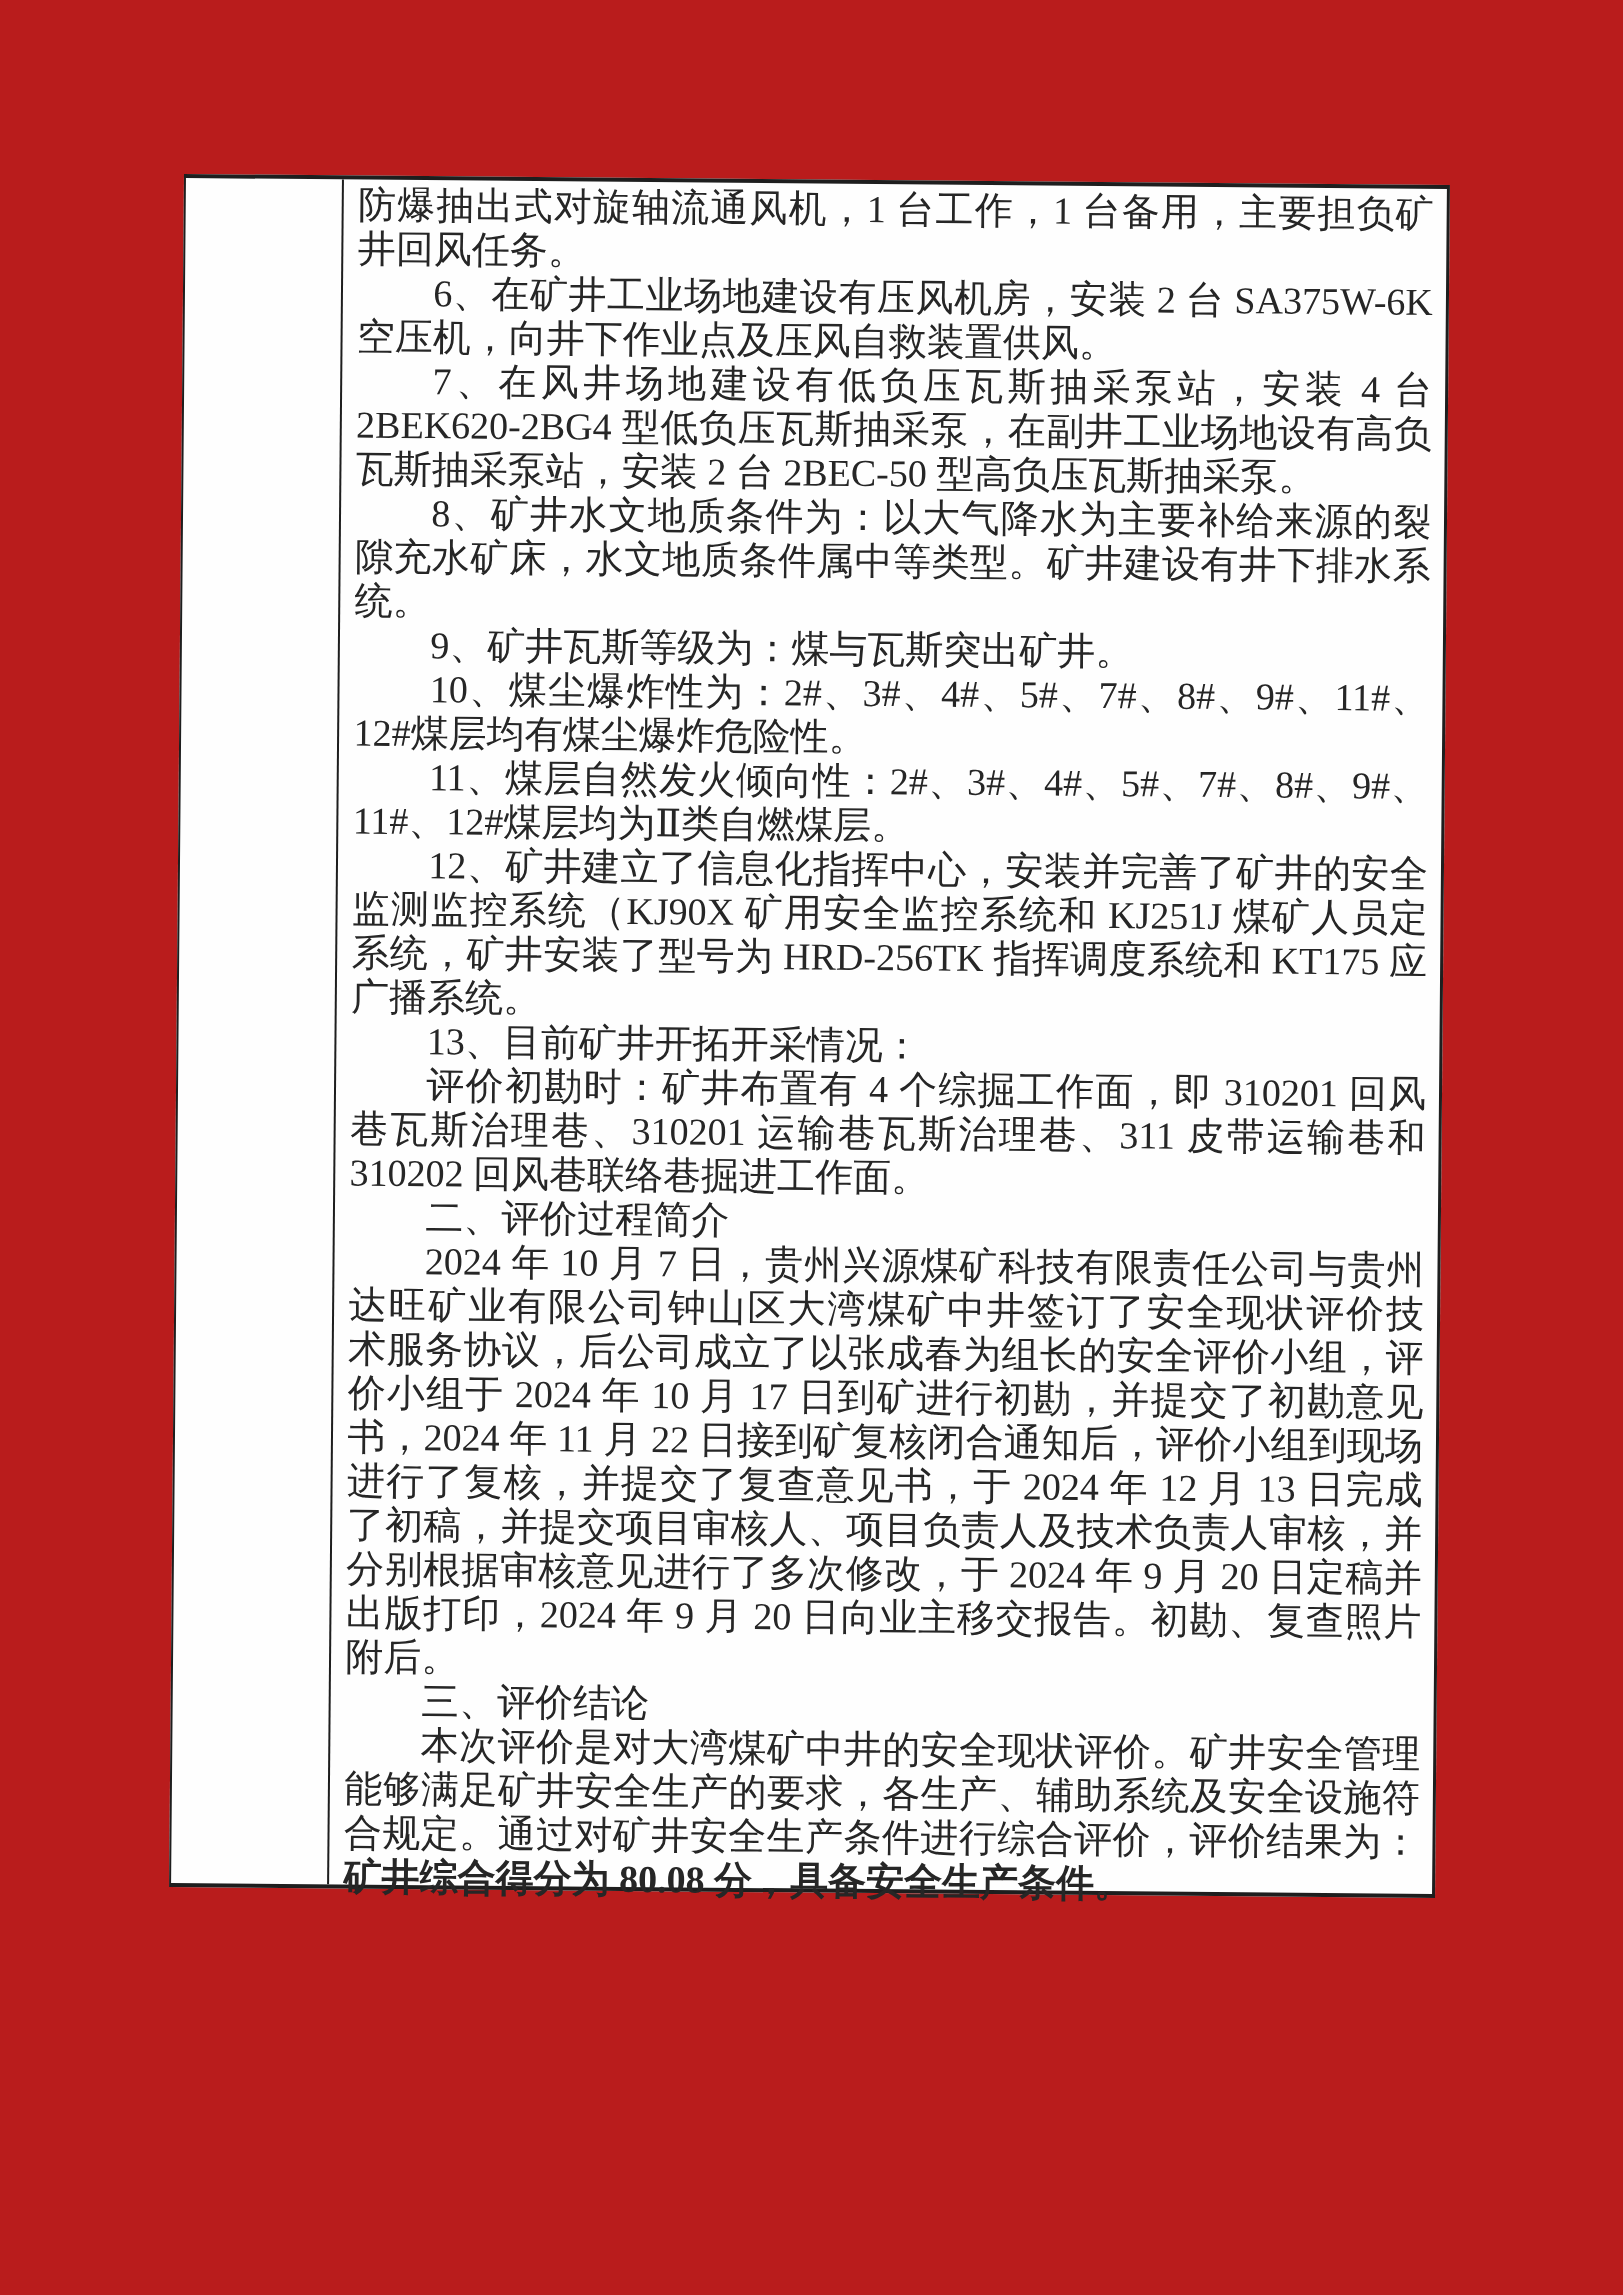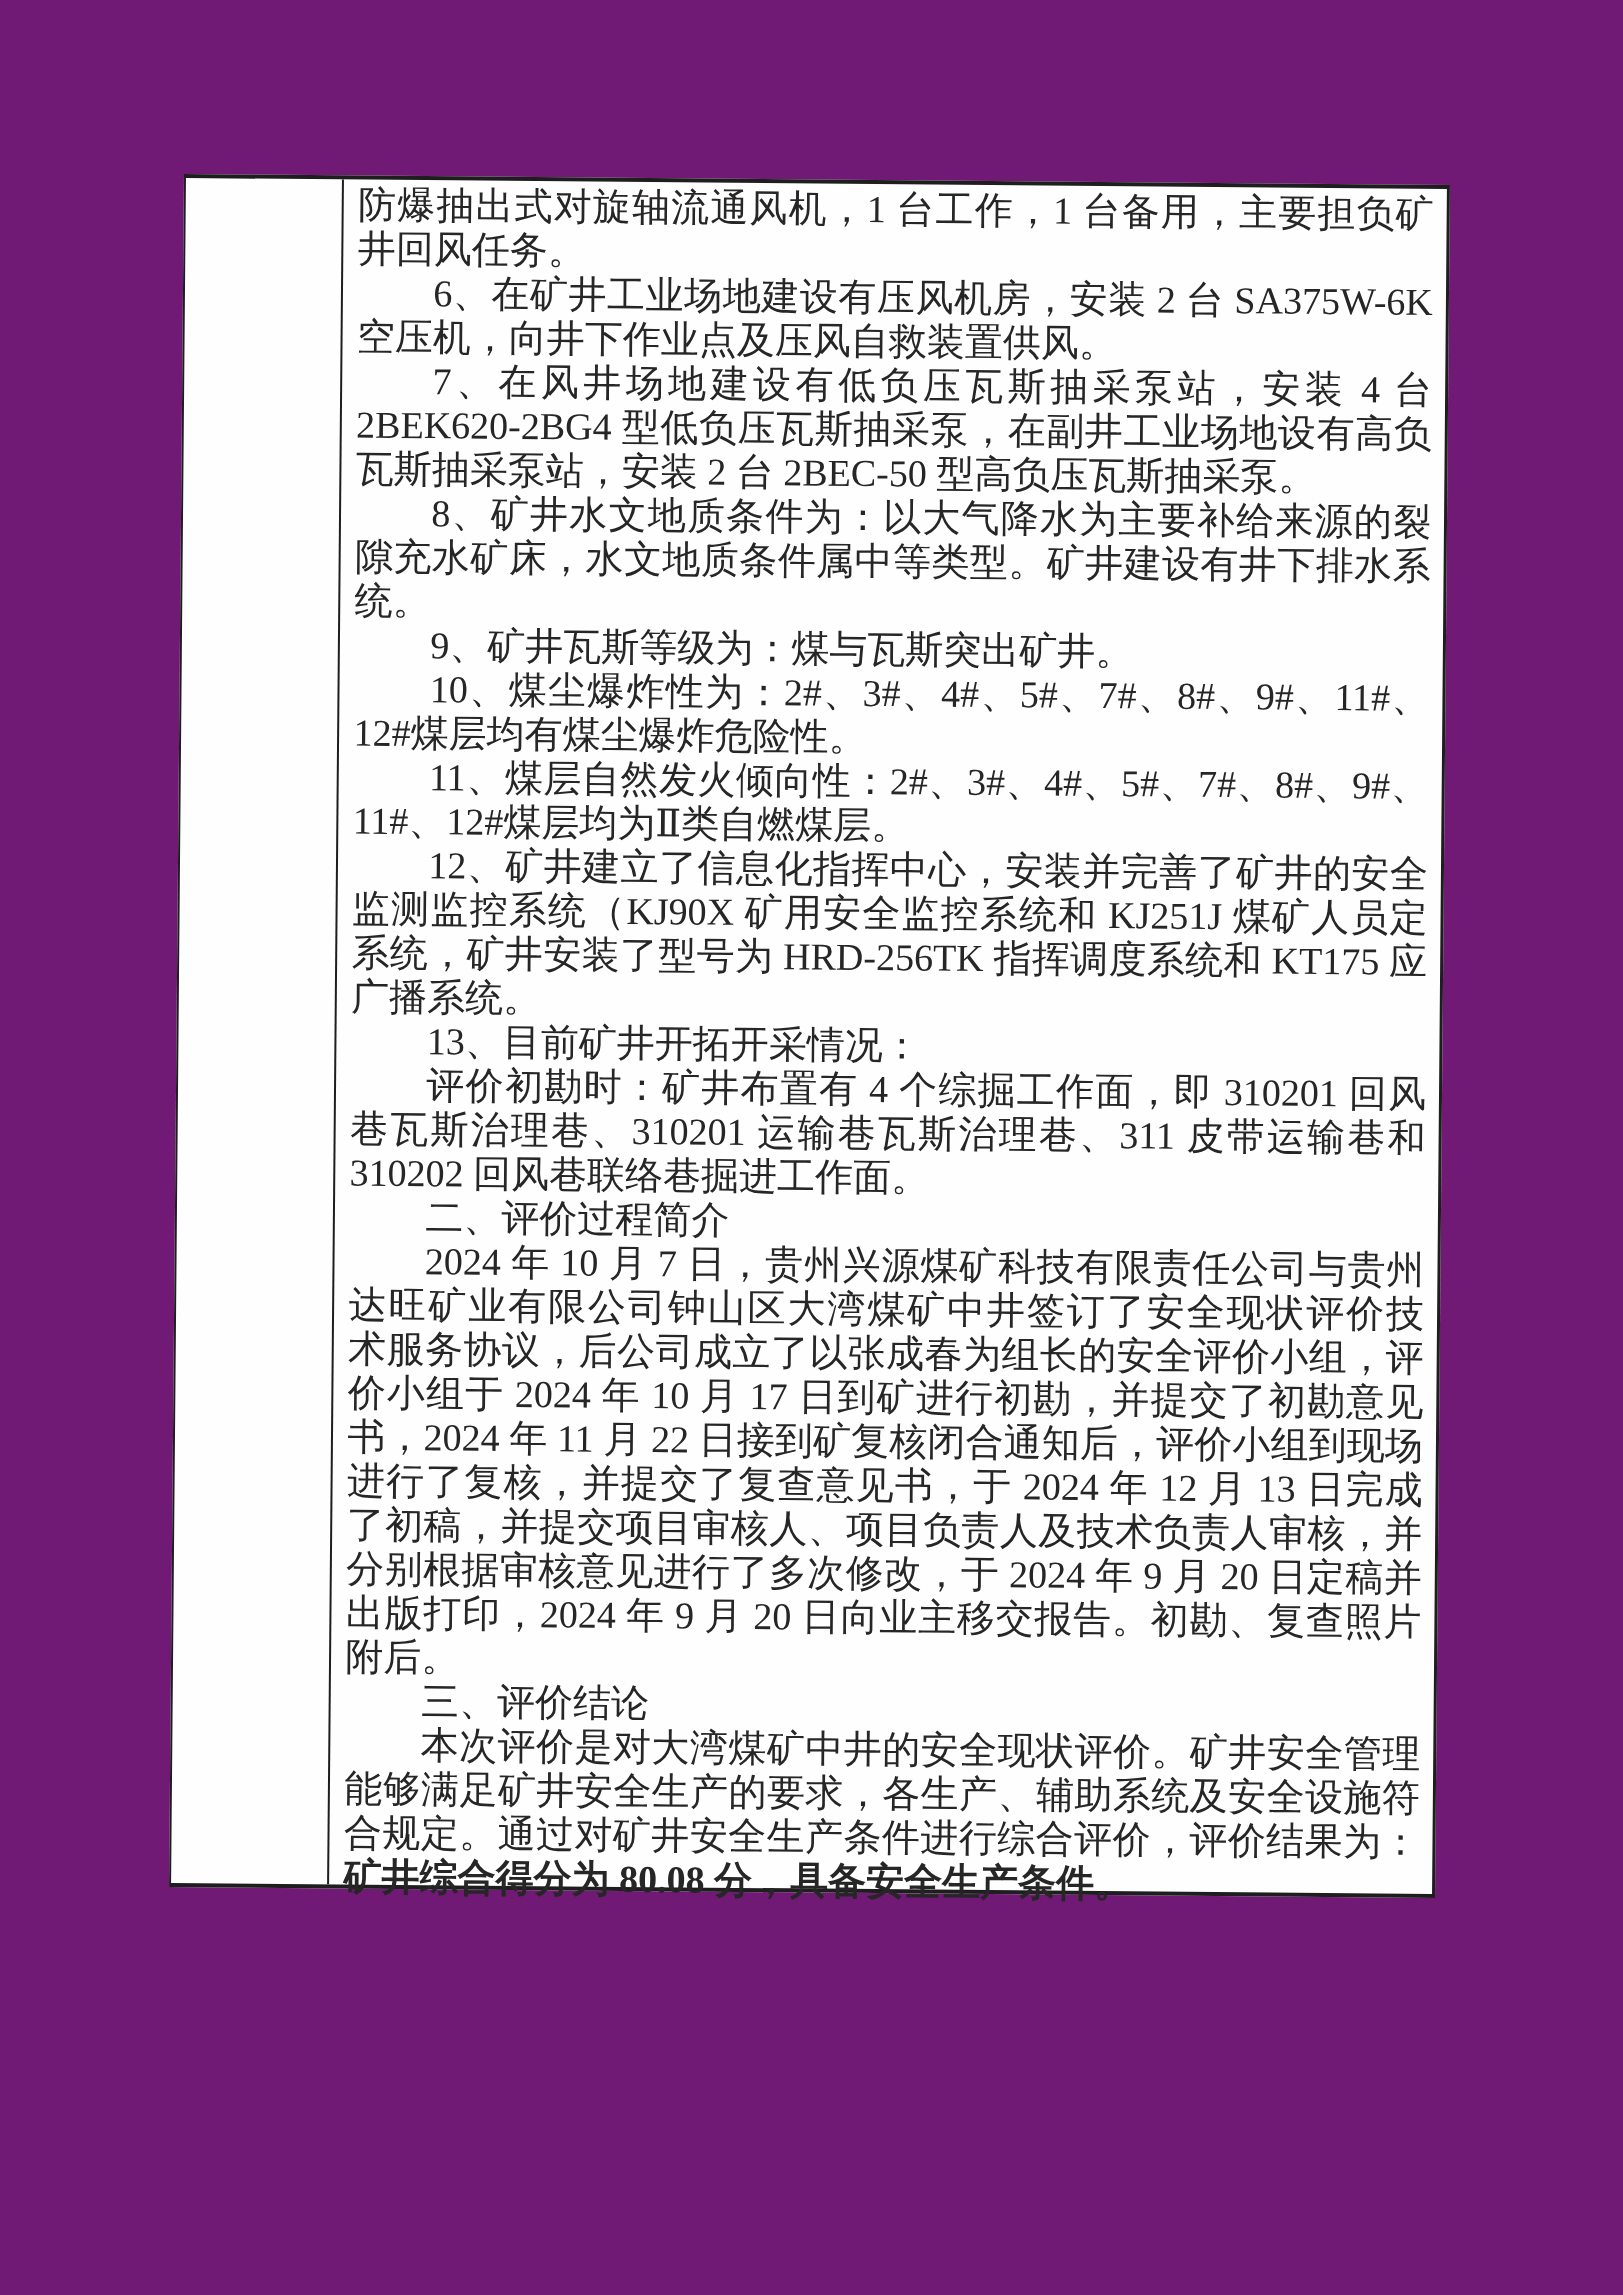--- a/index.html
+++ b/index.html
@@ -55,21 +55,21 @@
     text-align-last: left;
     letter-spacing: 0;
   }
   .line.j { text-align-last: justify; }
   .line.i { text-indent: 76px; }
   .line.b { font-weight: bold; }
 </style>
 </head>
 <body>
 
-<div class="page" style="background: #701a75; color: rgb(38, 38, 38);">
+<div class="page" style="background: #b91c1c; color: rgb(38, 38, 38);">
   <div class="report-table">
     <div class="cell label"></div>
     <div class="cell content" id="content-cell">
         <div class="line j">防爆抽出式对旋轴流通风机，1 台工作，1 台备用，主要担负矿</div>
         <div class="line">井回风任务。</div>
         <div class="line j i">6、在矿井工业场地建设有压风机房，安装 2 台 SA375W-6K</div>
         <div class="line">空压机，向井下作业点及压风自救装置供风。</div>
         <div class="line j i">7、在风井场地建设有低负压瓦斯抽采泵站，安装 4 台</div>
         <div class="line j">2BEK620-2BG4 型低负压瓦斯抽采泵，在副井工业场地设有高负压</div>
         <div class="line">瓦斯抽采泵站，安装 2 台 2BEC-50 型高负压瓦斯抽采泵。</div>

